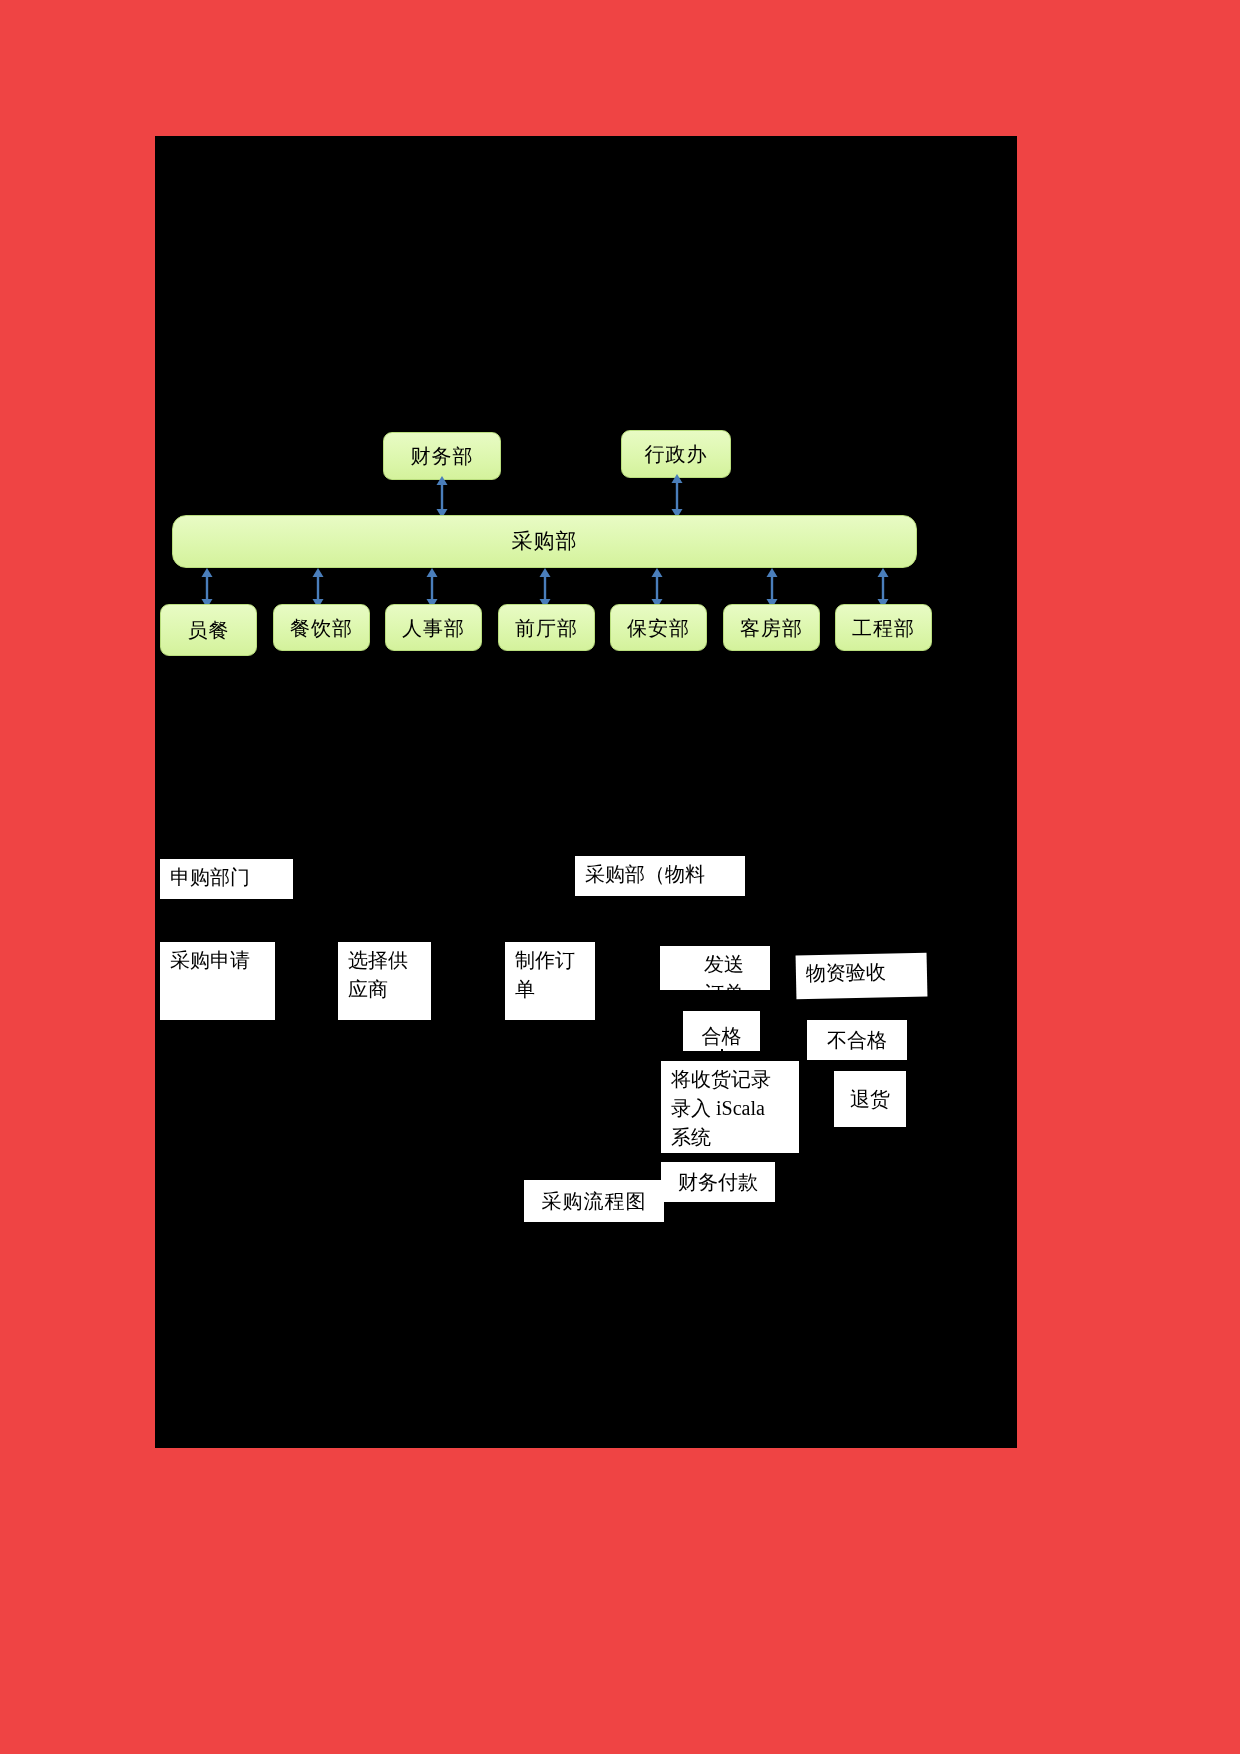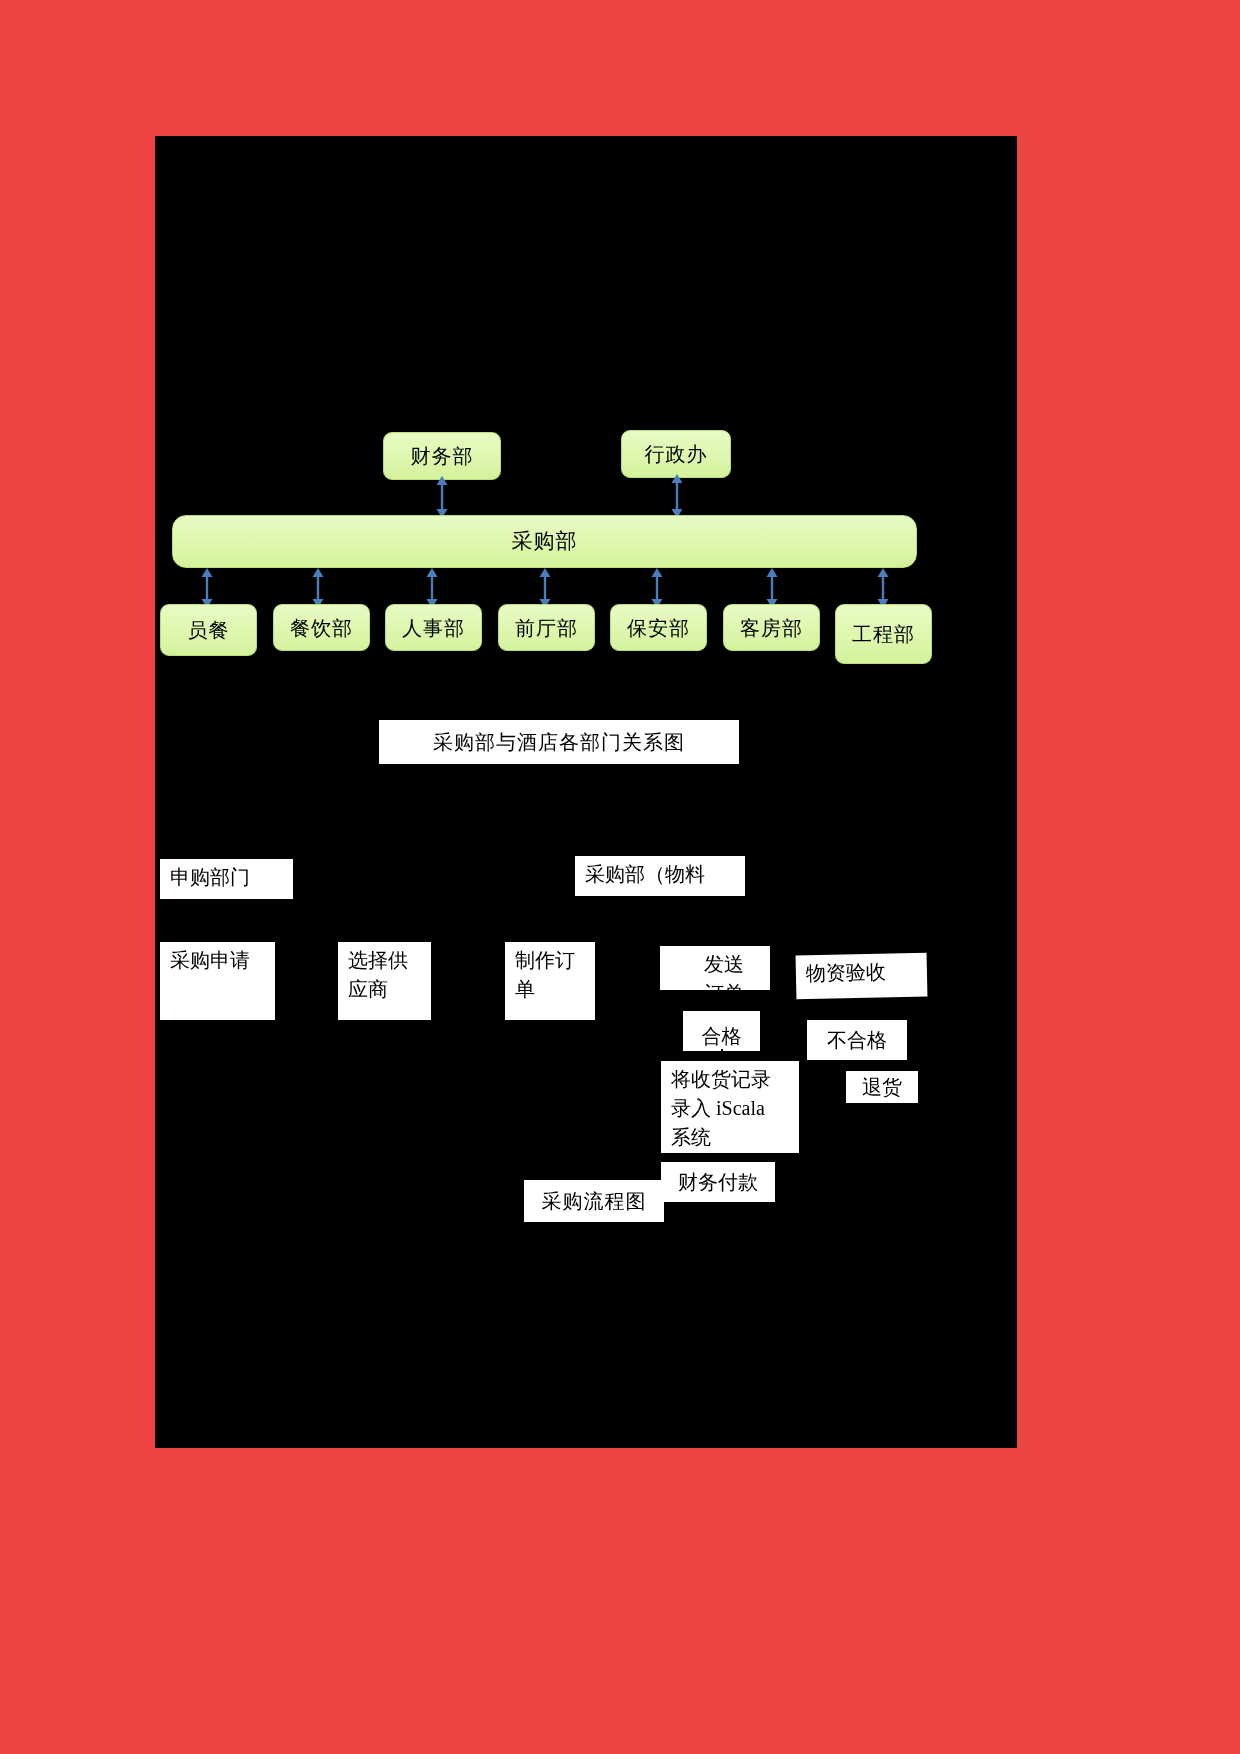--- a/index.html
+++ b/index.html
@@ -142,27 +142,24 @@
     </div>
     <div class="gbox" style="left:343px;top:468px;width:97px;height:47px;">
       <span>前厅部</span>
     </div>
     <div class="gbox" style="left:455px;top:468px;width:97px;height:47px;">
       <span>保安部</span>
     </div>
     <div class="gbox" style="left:568px;top:468px;width:97px;height:47px;">
       <span>客房部</span>
     </div>
-    <div class="gbox" style="left:680px;top:468px;width:97px;height:60px;">
+    <div class="gbox" style="left:680px;top:468px;width:97px;height:47px;">
       <span>工程部</span>
     </div>
 
-    <div class="wbox center caption" style="left:224px;top:584px;width:360px;height:44px;">
-      <span>采购部与酒店各部门关系图</span>
-    </div>
 
     <div class="wbox topleft" style="left:5px;top:723px;width:133px;height:40px;">
       <span>申购部门</span>
     </div>
 
     <div class="wbox topleft" style="left:420px;top:720px;width:170px;height:40px;">
       <span>采购部（物料</span>
     </div>
 
     <div class="wbox topleft" style="left:5px;top:806px;width:115px;height:78px;">
@@ -192,21 +189,21 @@
     <div class="wbox center" style="left:652px;top:884px;width:100px;height:40px;">
       <span>不合格</span>
     </div>
 
     <div class="connector" style="left:566px;top:913px;width:2px;height:16px;"></div>
 
     <div class="wbox topleft" style="left:506px;top:925px;width:138px;height:92px;">
       <span>将收货记录录入 iScala 系统</span>
     </div>
 
-    <div class="wbox center" style="left:679px;top:935px;width:72px;height:32px;margin-left:12px;">
+    <div class="wbox center" style="left:679px;top:935px;width:72px;height:56px;">
       <span>退货</span>
     </div>
 
     <div class="wbox center" style="left:506px;top:1026px;width:114px;height:40px;">
       <span>财务付款</span>
     </div>
 
     <div class="wbox center caption" style="left:369px;top:1044px;width:140px;height:42px;">
       <span>采购流程图</span>
     </div>

